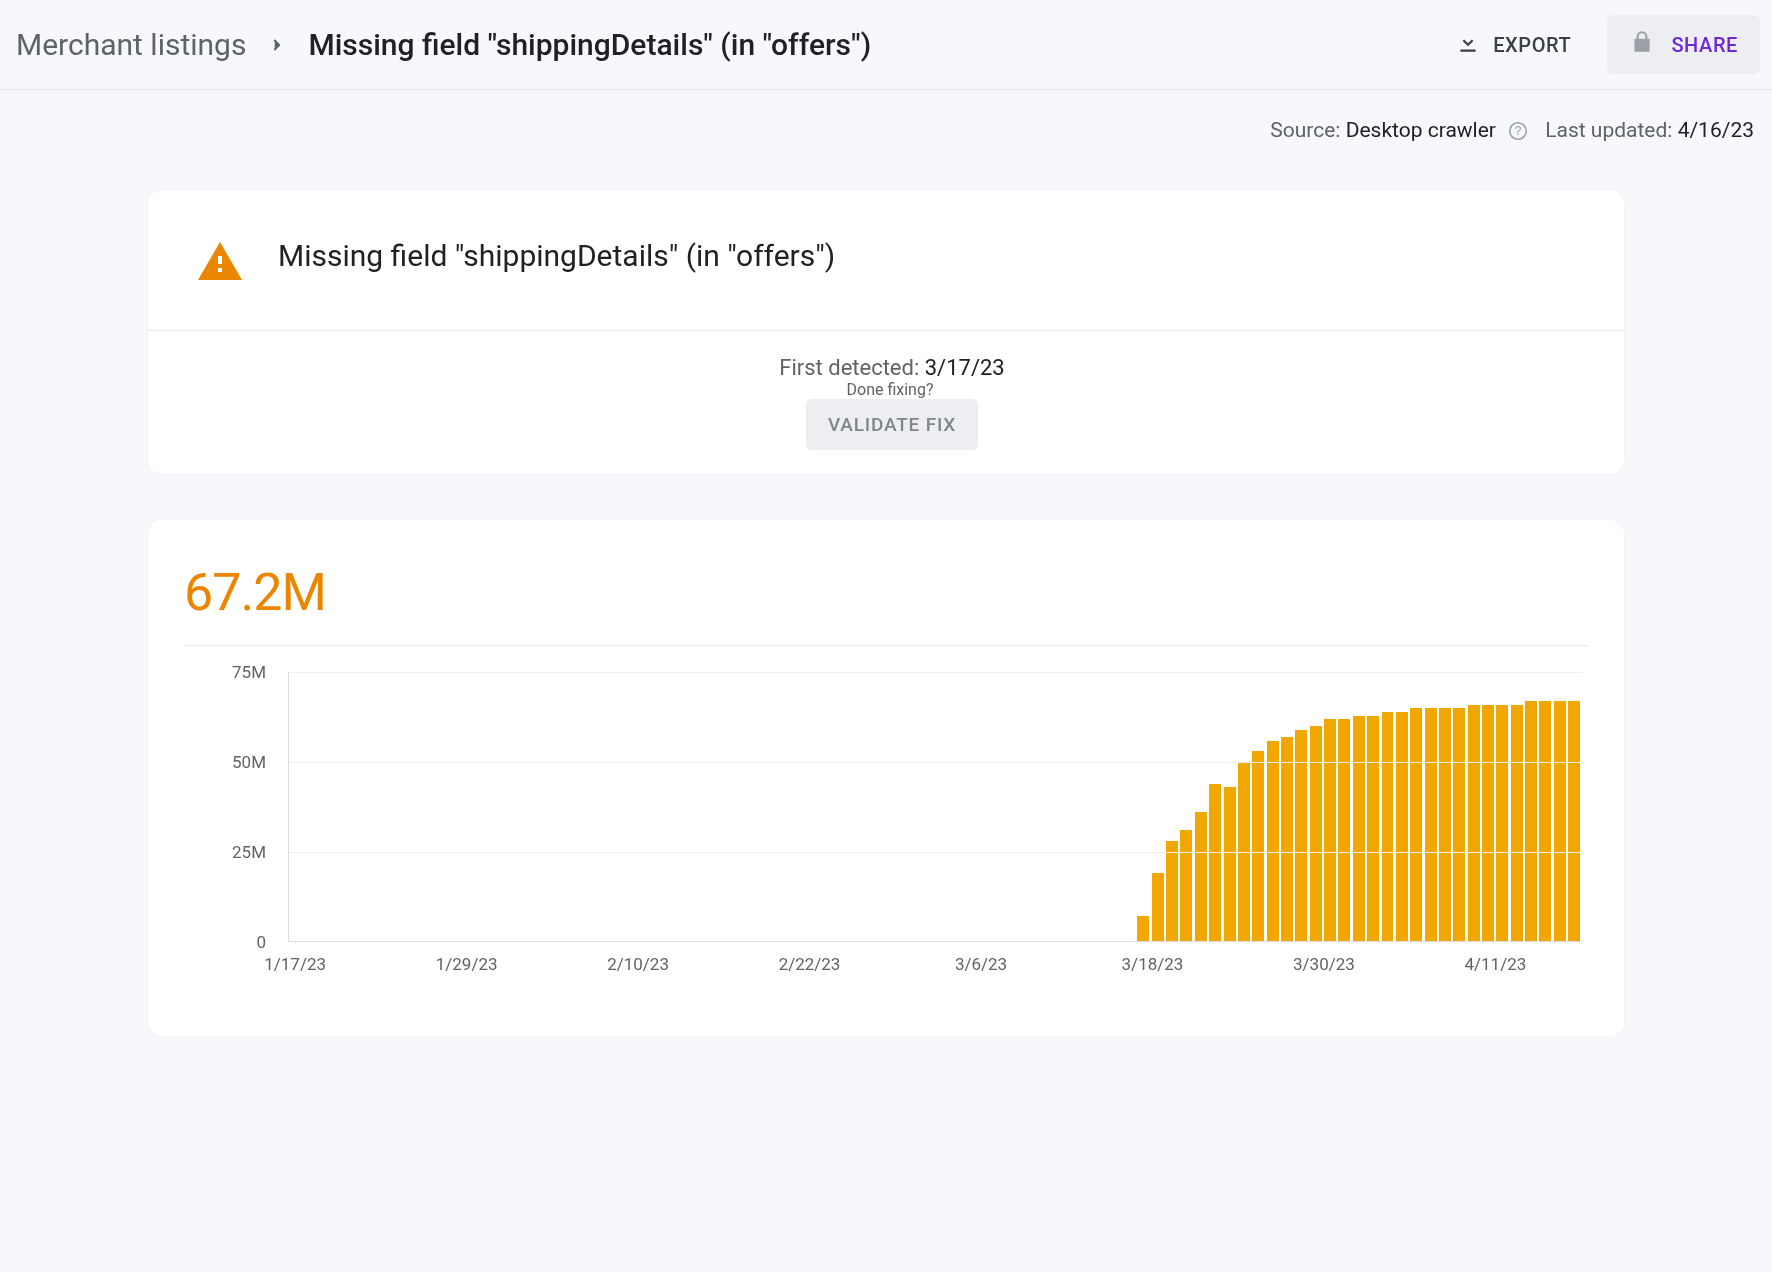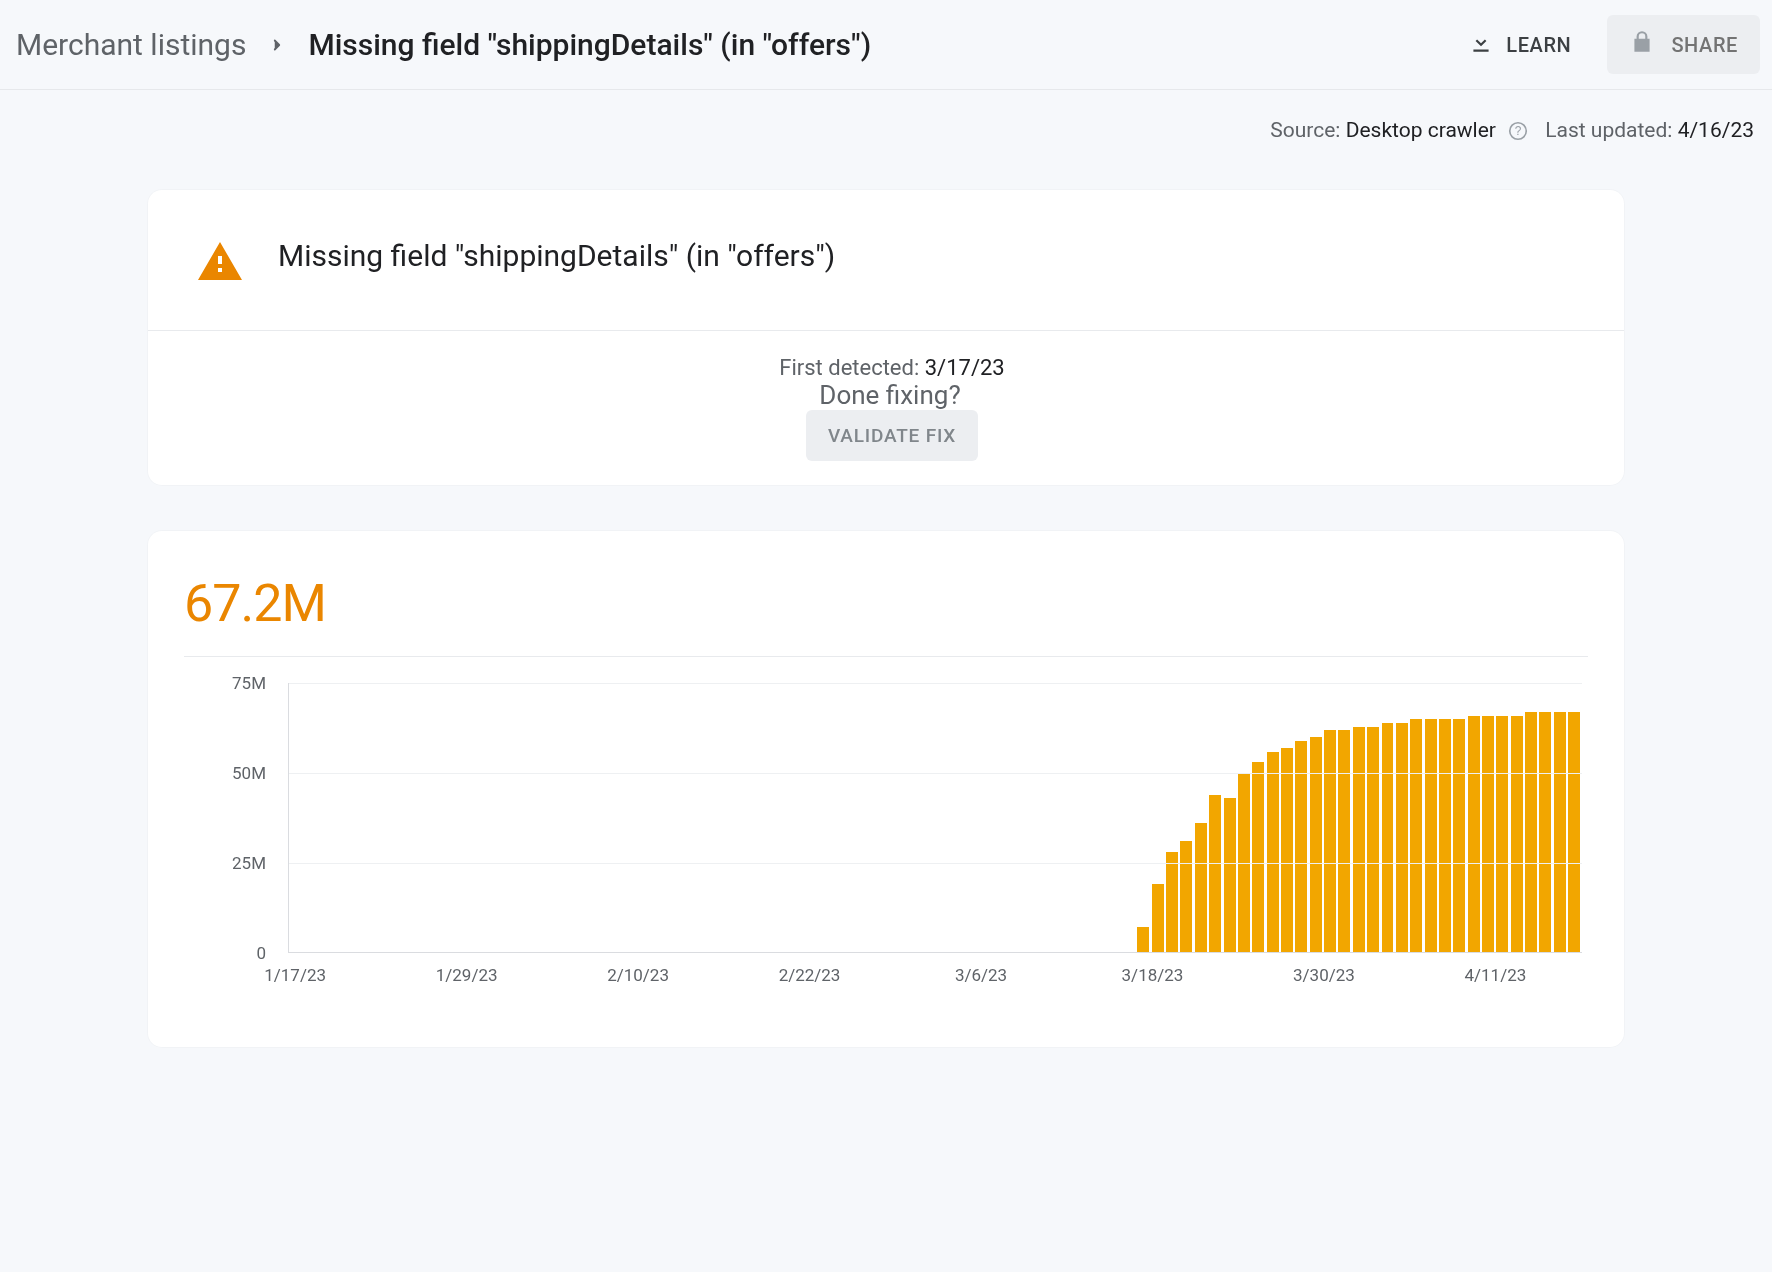--- a/index.html
+++ b/index.html
@@ -44,21 +44,21 @@
     font-weight: 500;
     letter-spacing: .6px;
     color: #3c4043;
     padding: 14px 22px;
     border-radius: 6px;
     cursor: pointer;
     user-select: none;
   }
   .top-btn.share {
     background: #eceef1;
-    color: #737373;
+    color: #6d28d9;
     margin-left: 14px;
     cursor: default;
     gap: 16px;
   }
   .top-btn svg { width: 26px; height: 26px; }
   .top-btn.share svg path { fill: #9aa0a6; }
 
   
   .meta-row {
     display: flex;
@@ -116,21 +116,21 @@
 
   .issue-foot {
     display: flex;
     align-items: center;
     padding: 24px 36px 24px 48px;
     flex-direction: column;
   }
   .first-detected { font-size: 22px; color: #5f6368; }
   .first-detected .strong { color: #202124; }
   .foot-spacer { flex: 1; }
-  .done-fixing { font-size: 26px; color: #5f6368; margin-right: 4px; }
+  .done-fixing { font-size: 16px; color: #5f6368; margin-right: 4px; }
   .validate-btn {
     background: #eceef1;
     color: #80868b;
     font-size: 19px;
     font-weight: 500;
     letter-spacing: .8px;
     padding: 14px 22px;
     border-radius: 6px;
     cursor: default;
   }
@@ -203,21 +203,21 @@
   <span class="crumb-leaf">Missing field "shippingDetails" (in "offers")</span>
 
   <span class="top-spacer"></span>
 
   <span class="top-btn">
     <span>
       <svg viewBox="0 0 24 24">
           <path fill="#3c4043" d="M12 3v10.17l3.59-3.58L17 11l-5 5-5-5 1.41-1.41L12 13.17V3h0zM5 19h14v2H5z"></path>
         </svg>
     </span>
-    <span>LEARN</span>
+    <span>EXPORT</span>
   </span>
 
   <span class="top-btn share">
     <span>
       <svg viewBox="0 0 24 24">
           <path d="M17 9V7a5 5 0 0 0-10 0v2H5v12h14V9h-2zm-8 0V7a3 3 0 1 1 6 0v2H9z"></path>
         </svg>
     </span>
     <span>SHARE</span>
   </span>

